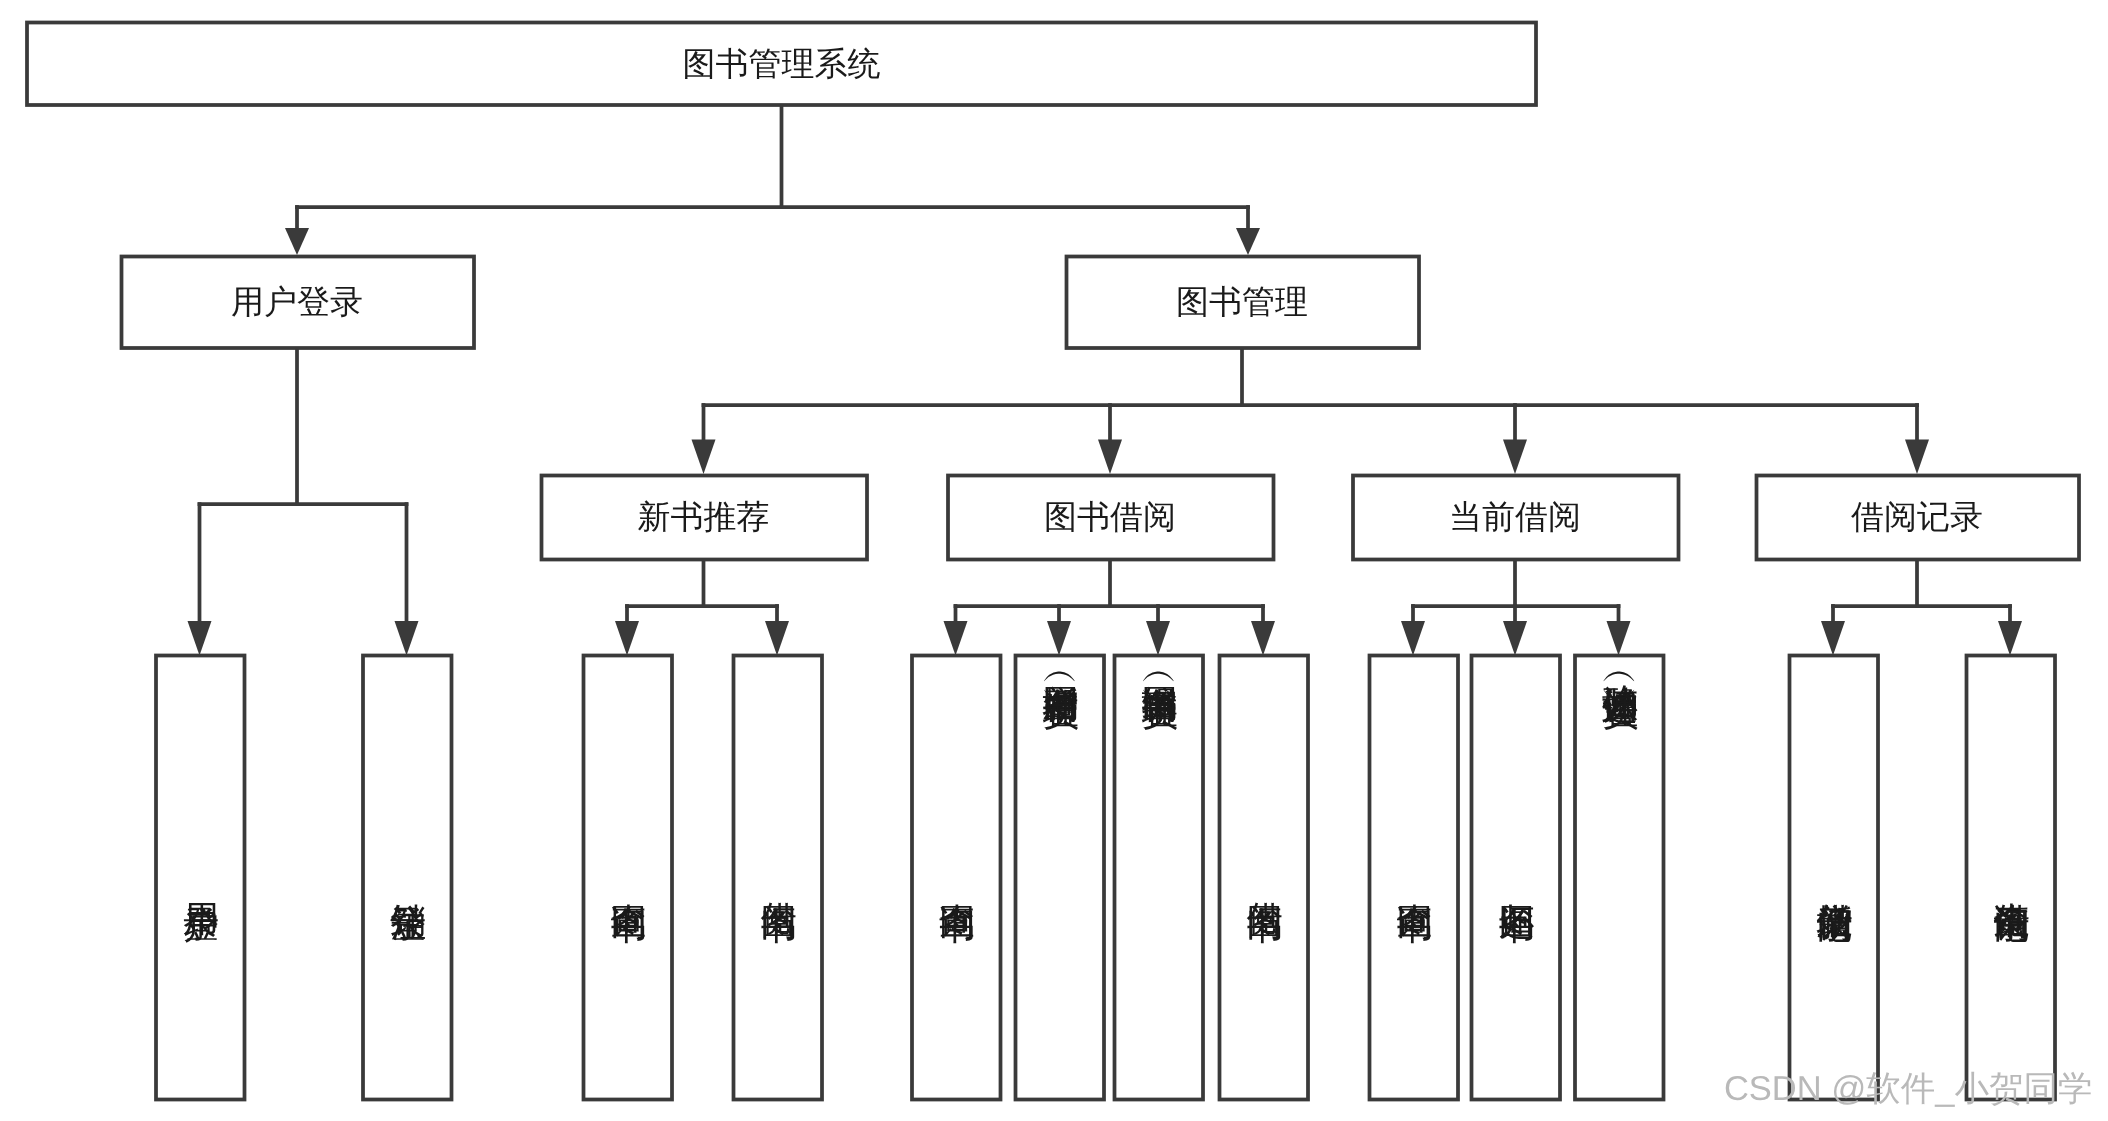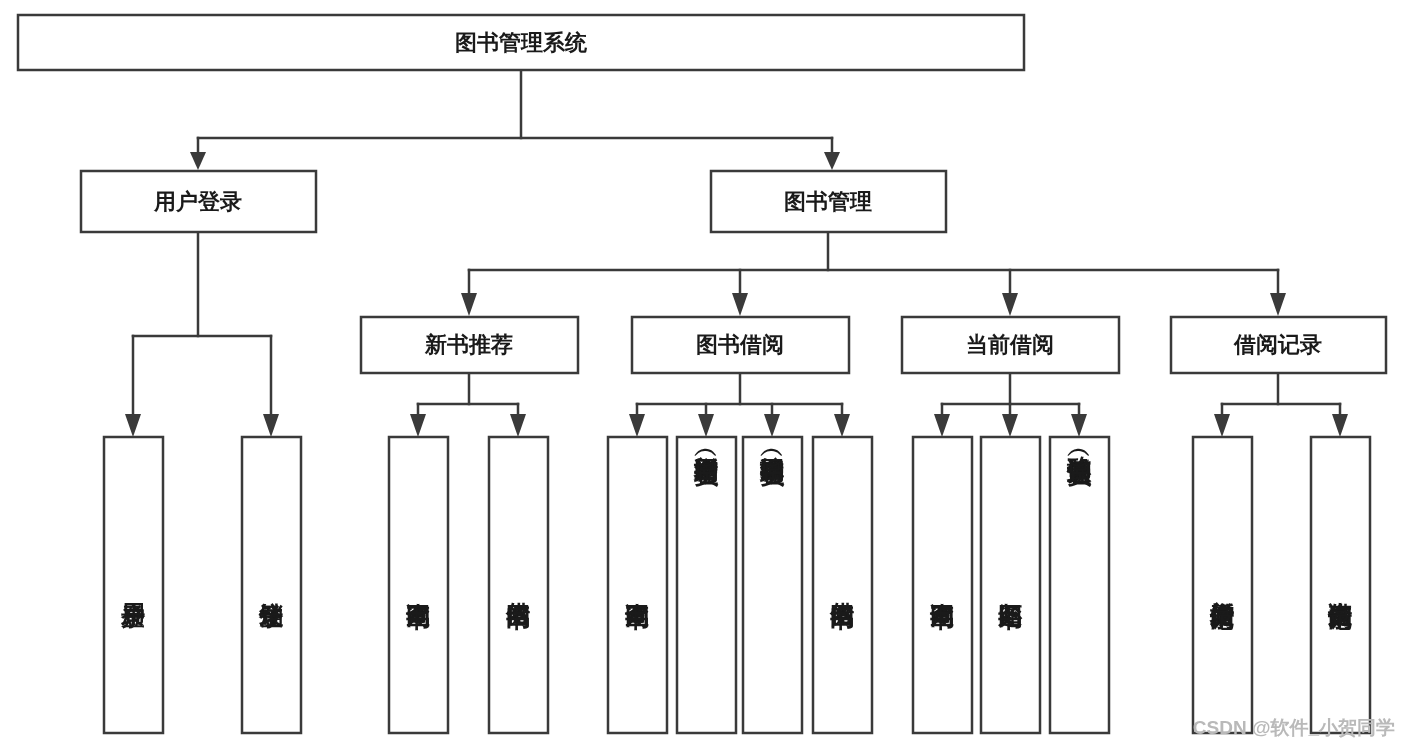--- a/index.html
+++ b/index.html
@@ -9,21 +9,20 @@
   }
   body {
     font-family: "Liberation Sans", "DejaVu Sans", sans-serif;
   }
   #diagram-root {
     position: relative;
     width: 1405px;
     height: 747px;
     background: #ffffff;
     overflow: hidden;
-    font-weight: bold;
   }
   svg.flow-svg {
     position: absolute;
     left: 0;
     top: 0;
     width: 1405px;
     height: 747px;
   }
   .node-box {
     fill: #ffffff;
@@ -62,21 +61,21 @@
     line-height: 1.06;
     color: #1a1a1a;
     letter-spacing: 1px;
     white-space: nowrap;
   }
   .watermark {
     position: absolute;
     right: 10px;
     bottom: 6px;
     font-family: "Liberation Sans", "DejaVu Sans", sans-serif;
-    font-size: 19px;
+    font-size: 23px;
     color: #b9b9b9;
     white-space: nowrap;
     pointer-events: none;
   }
 </style>
 </head>
 <body>
 
 <div id="diagram-root">
 

